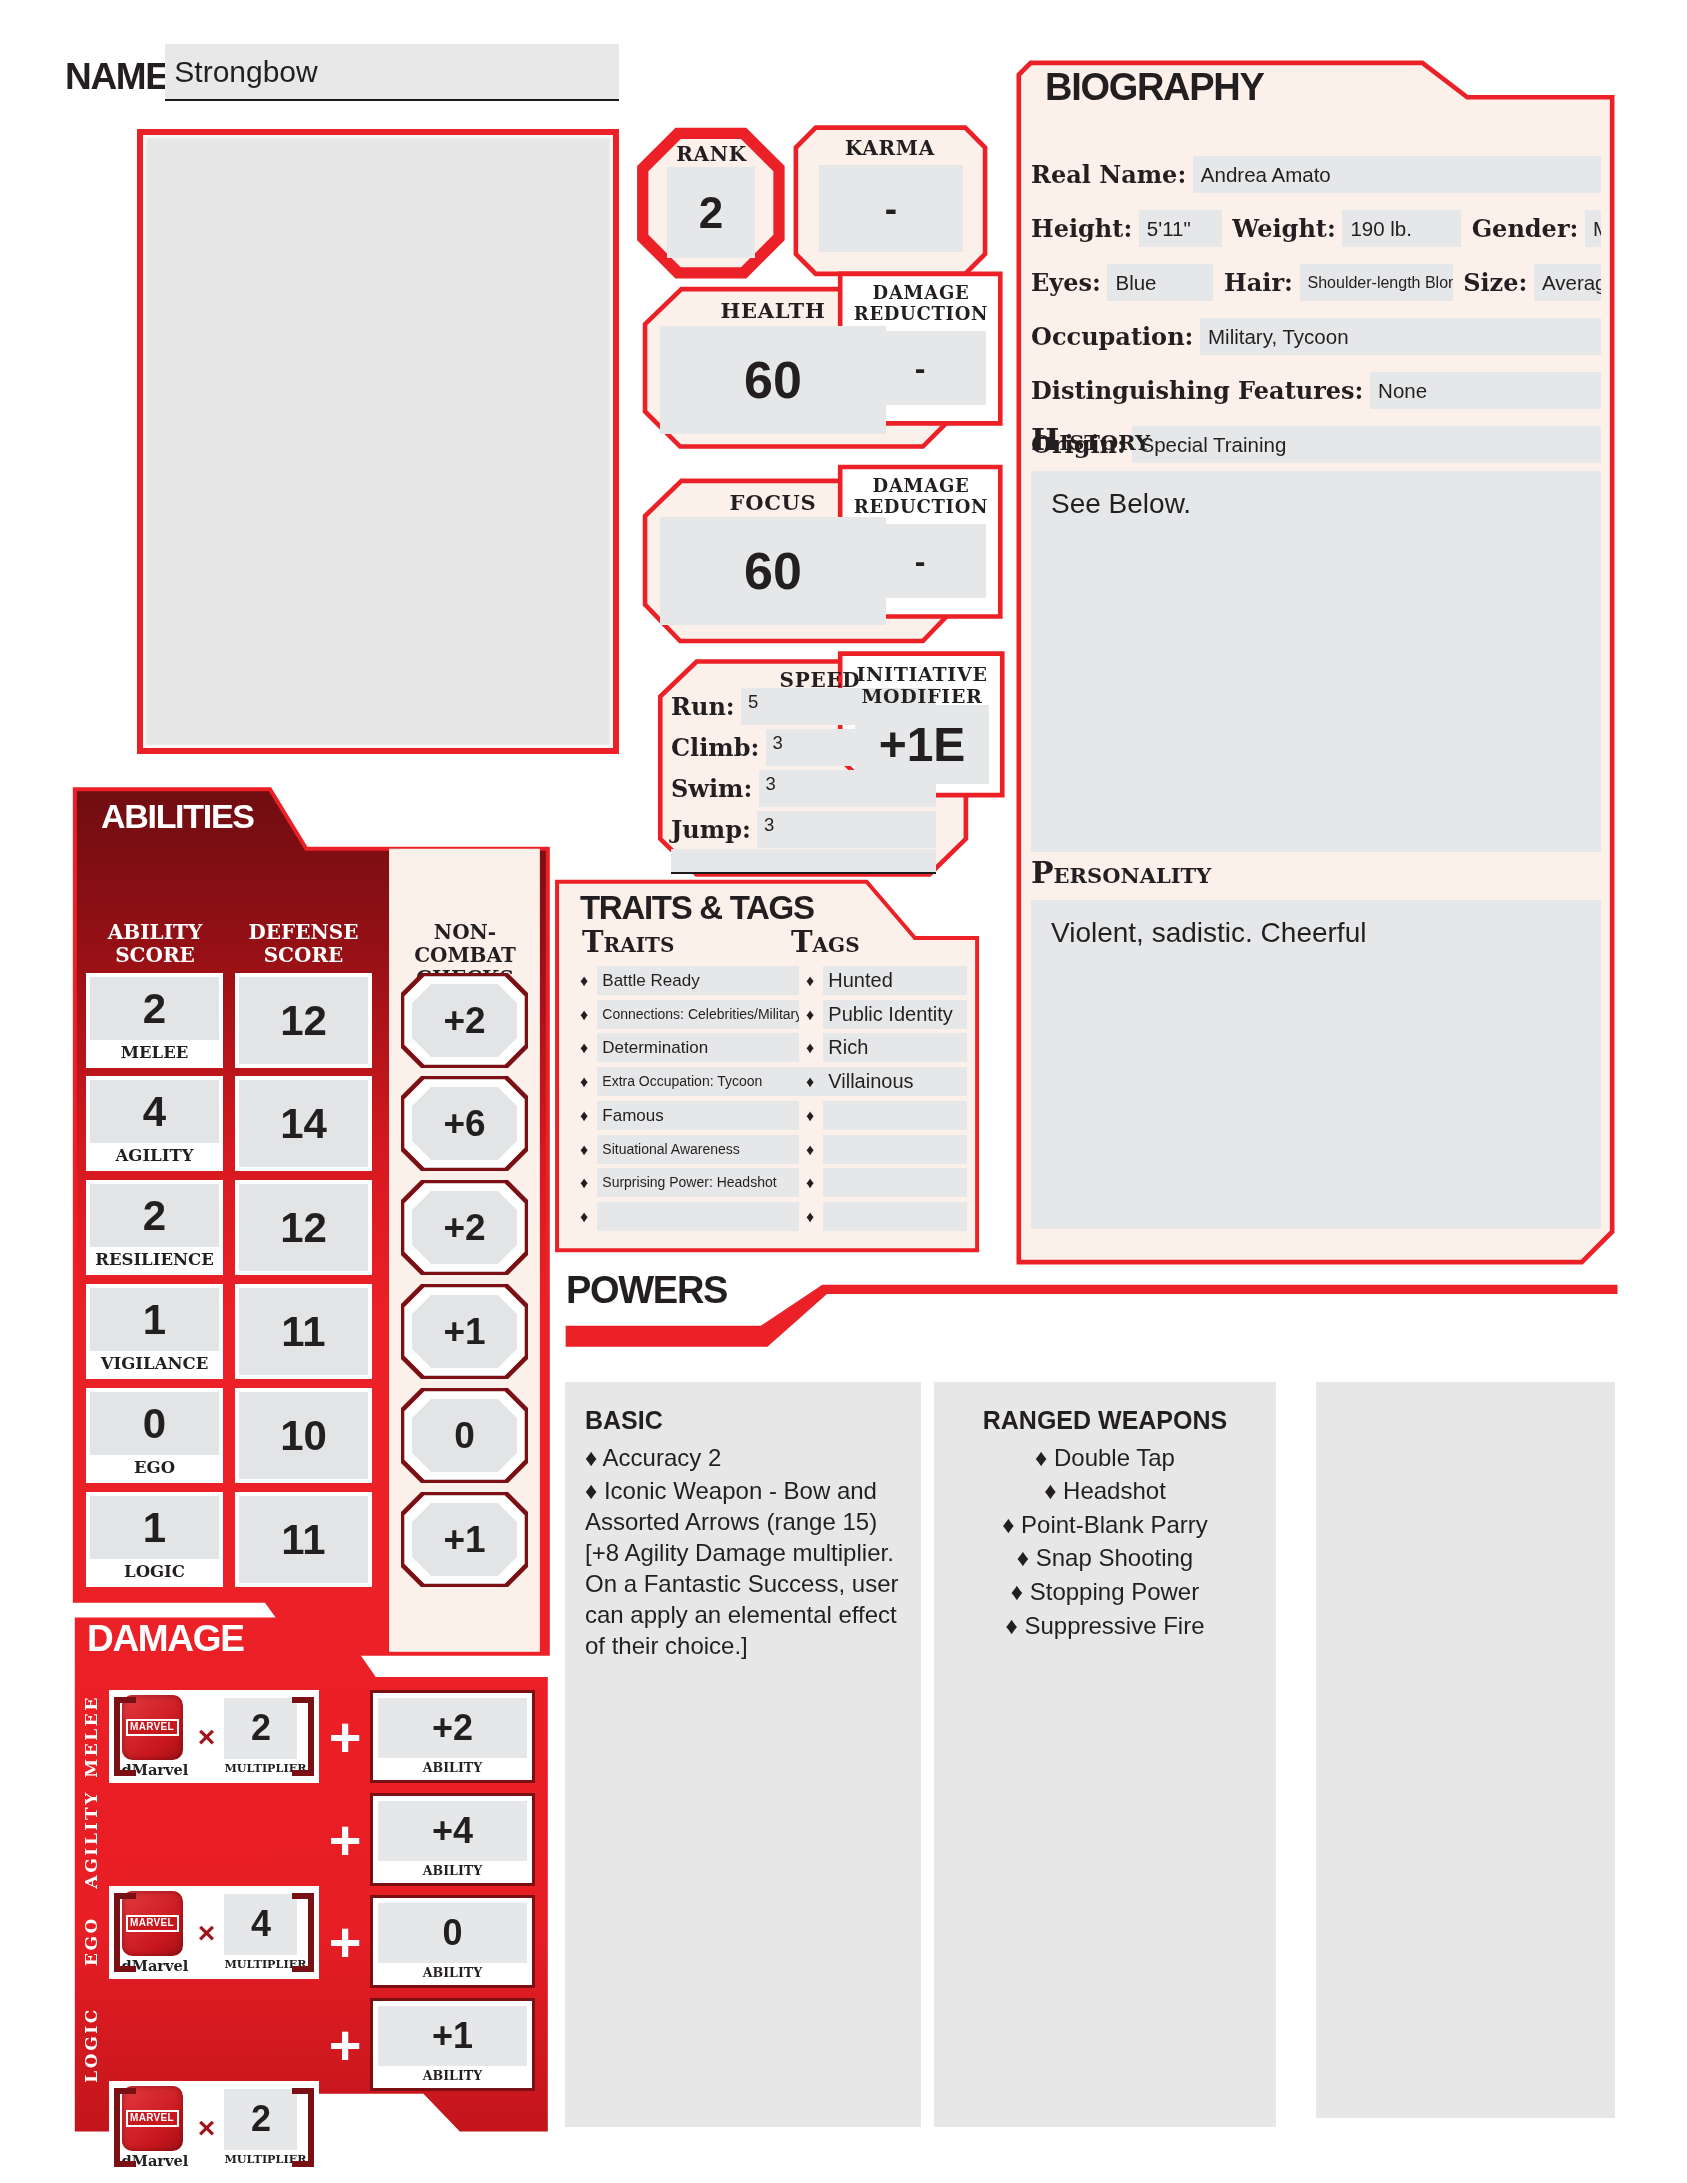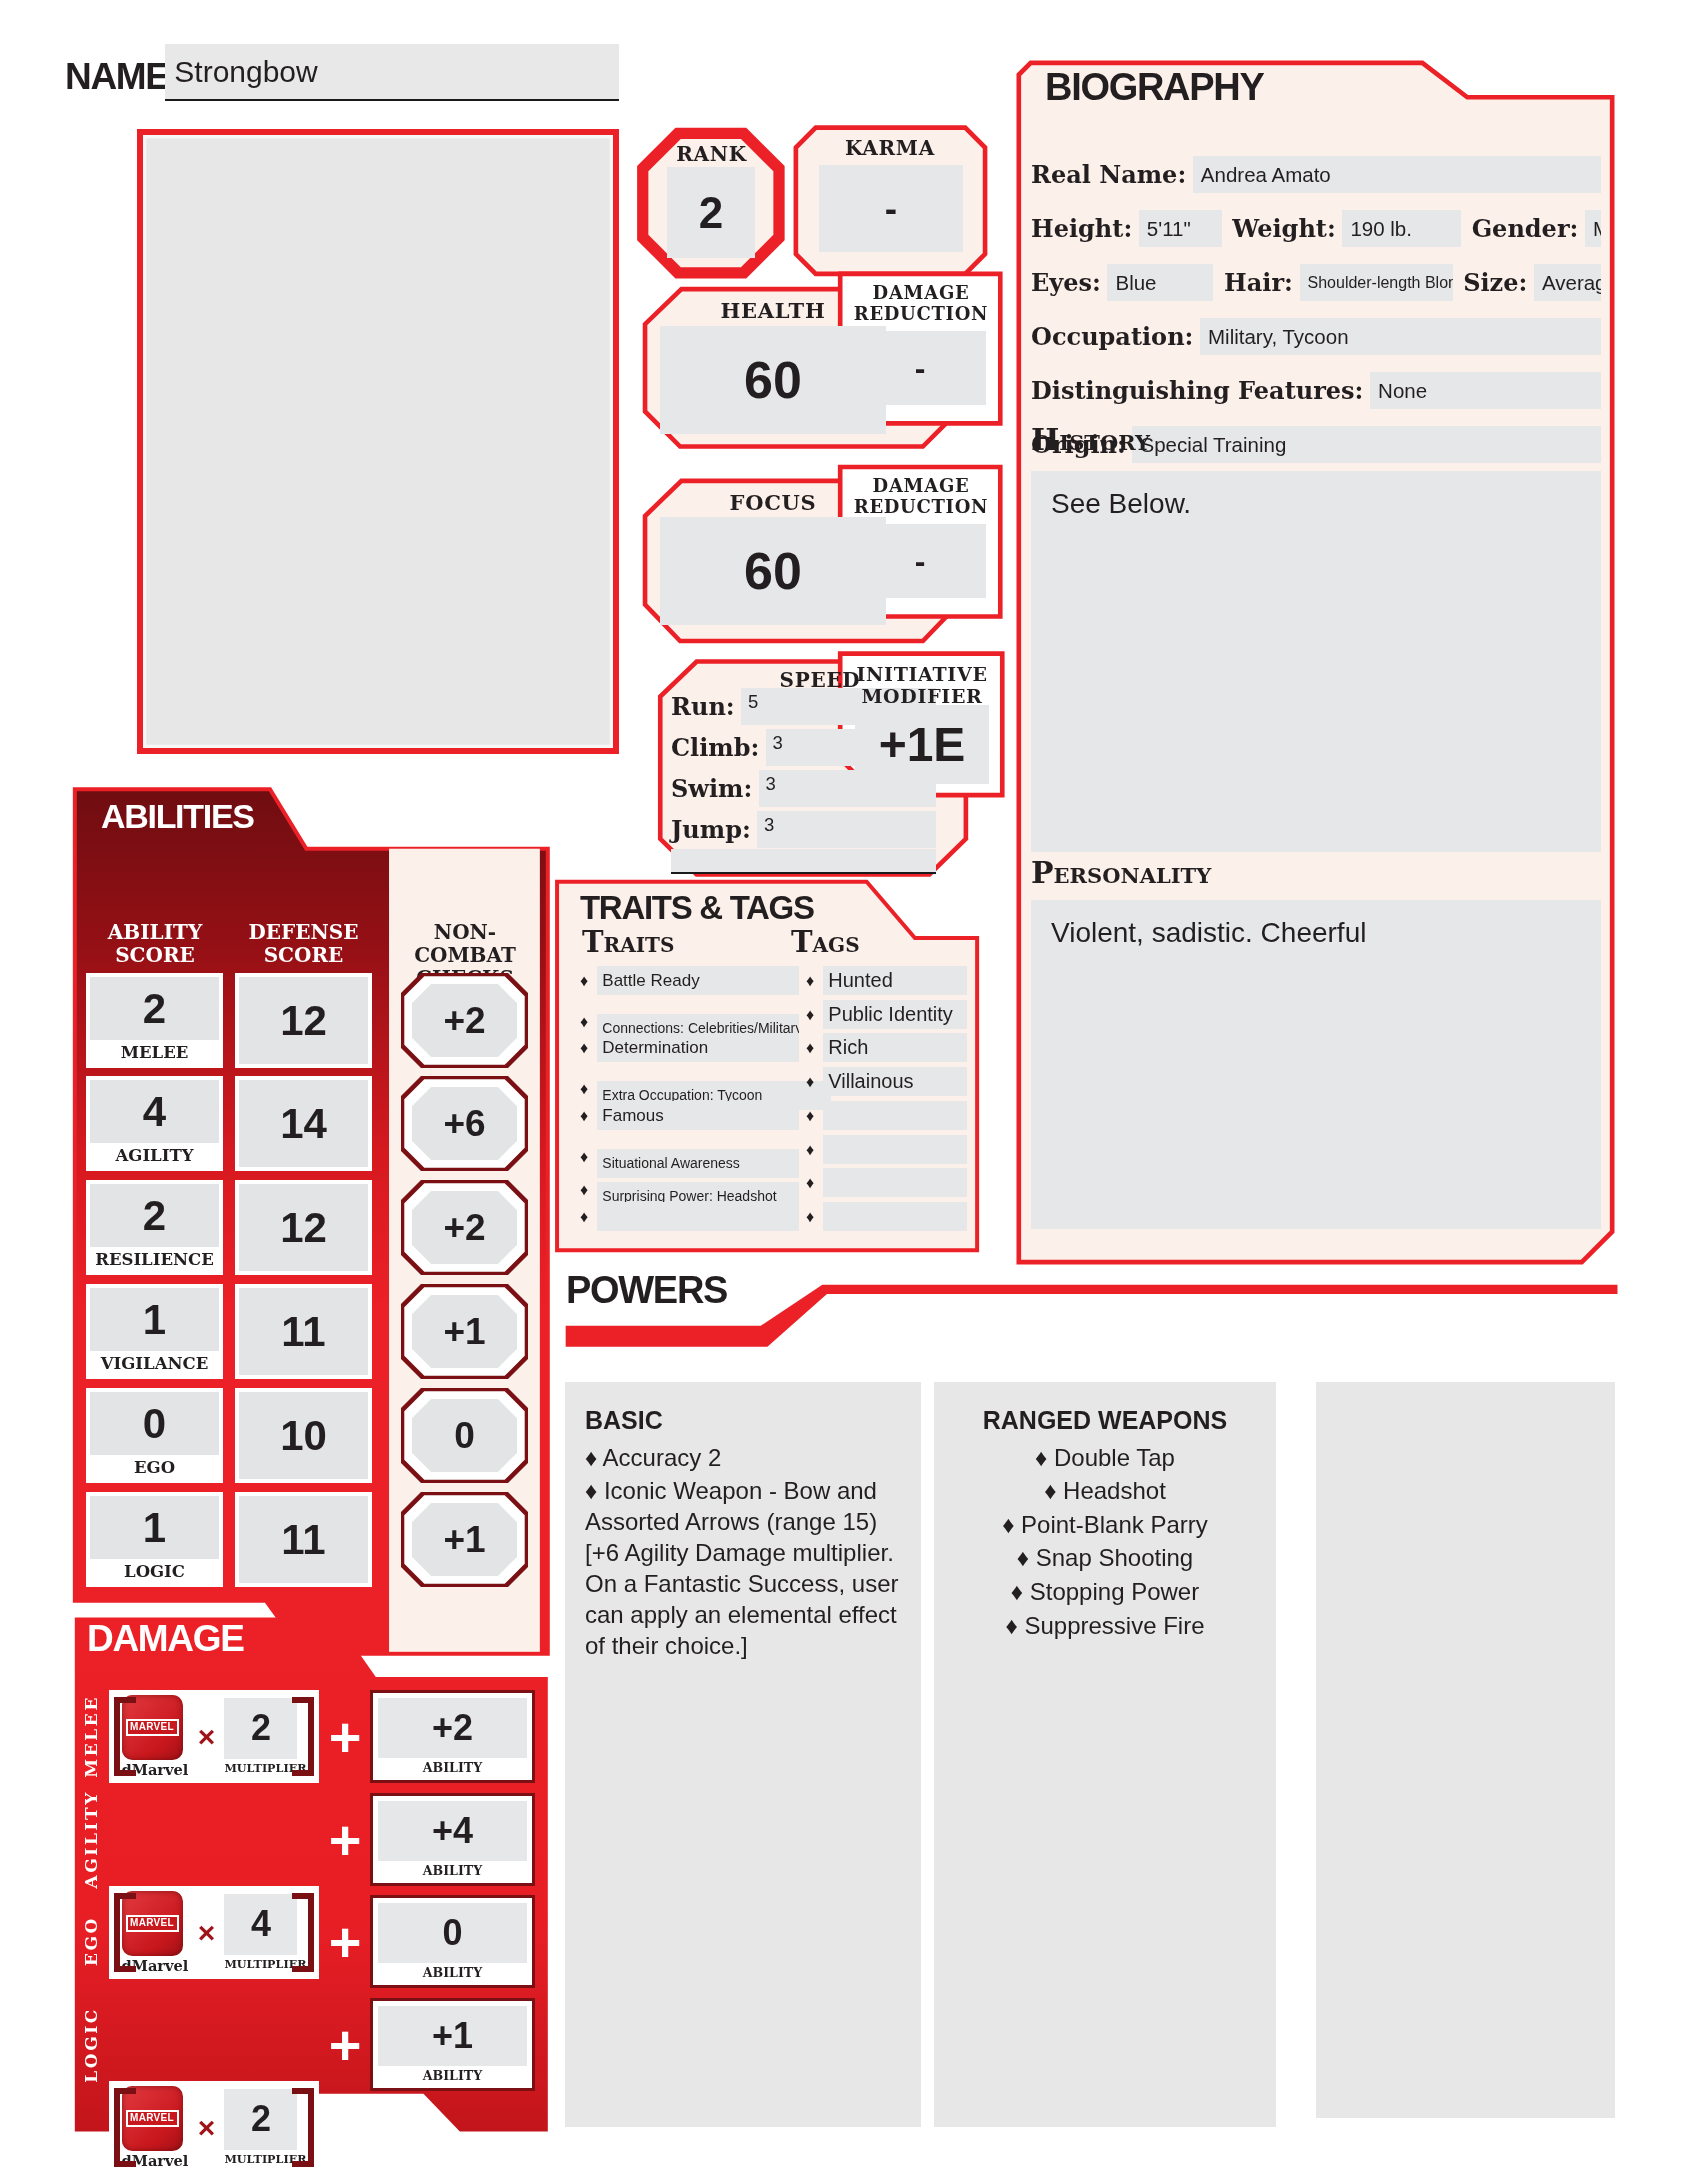--- a/index.html
+++ b/index.html
@@ -44,21 +44,21 @@
   .oct{clip-path:polygon(20px 0,calc(100% - 20px) 0,100% 20px,100% calc(100% - 20px),calc(100% - 20px) 100%,20px 100%,0 calc(100% - 20px),0 20px);}
   .oct-outer{position:absolute;background:#7A1013;}
   .oct-mid{position:absolute;left:3.3px;top:3.3px;right:3.3px;bottom:3.3px;background:#fff;}
   .oct-in{position:absolute;left:10.6px;top:10.6px;right:10.6px;bottom:10.6px;background:#E3E4E5;
           display:flex;align-items:center;justify-content:center;font-size:37px;font-weight:bold;}
   
   .tt-row{position:absolute;display:flex;align-items:center;}
   .diamond{font-size:16px;width:17px;color:#231F20;}
   .tt-field{background:#E6E7E8;height:29px;line-height:29px;font-size:17px;padding:0 5.3px;box-sizing:border-box;
             white-space:nowrap;overflow:hidden;}
-  .auto-shrink2.small{font-size:14px;margin-top:14px;}
+  .auto-shrink2.small{font-size:14px;}
   
   .pcol{background:#E7E7E8;box-sizing:border-box;padding:24px 20px;}
   .pcol .phead{font-size:25px;font-weight:bold;margin-bottom:6.6px;}
   .pcol .pitem{font-size:24px;line-height:31px;margin-bottom:2.6px;}
   
   .vlabel{display:flex;align-items:center;justify-content:center;color:#fff;
           font-family:"DejaVu Serif",serif;font-weight:bold;font-size:17px;letter-spacing:2.6px;}
   .vlabel span{writing-mode:vertical-rl;transform:rotate(180deg);}
   .dmg-white{background:#fff;position:relative;display:flex;align-items:center;justify-content:center;
              gap:9.3px;box-sizing:border-box;}
@@ -364,21 +364,21 @@
   <div class="tt-row" style="left:806px;top:1202px;">
     <span class="diamond">♦</span>
     <span class="tt-field" style="width:144px;"></span>
   </div>
 
   <div class="abs sec-title" style="left:566px;top:1269px;font-size:38px;">POWERS</div>
 
   <div class="abs pcol" style="left:565px;top:1382px;width:356px;height:745px;">
     <div class="phead">BASIC</div>
     <div class="pitem"><span>♦</span> <span>Accuracy 2</span></div>
-    <div class="pitem"><span>♦</span> <span>Iconic Weapon - Bow and Assorted Arrows (range 15) [+6 Agility Damage multiplier. On a Fantastic Success, user can apply an elemental effect of their choice.]</span></div>
+    <div class="pitem"><span>♦</span> <span>Iconic Weapon - Bow and Assorted Arrows (range 15) [+8 Agility Damage multiplier. On a Fantastic Success, user can apply an elemental effect of their choice.]</span></div>
   </div>
   <div class="abs pcol" style="left:934px;top:1382px;width:342px;height:745px;text-align:center;">
     <div class="phead">RANGED WEAPONS</div>
     <div class="pitem"><span>♦</span> <span>Double Tap</span></div>
     <div class="pitem"><span>♦</span> <span>Headshot</span></div>
     <div class="pitem"><span>♦</span> <span>Point-Blank Parry</span></div>
     <div class="pitem"><span>♦</span> <span>Snap Shooting</span></div>
     <div class="pitem"><span>♦</span> <span>Stopping Power</span></div>
     <div class="pitem"><span>♦</span> <span>Suppressive Fire</span></div>
   </div>

